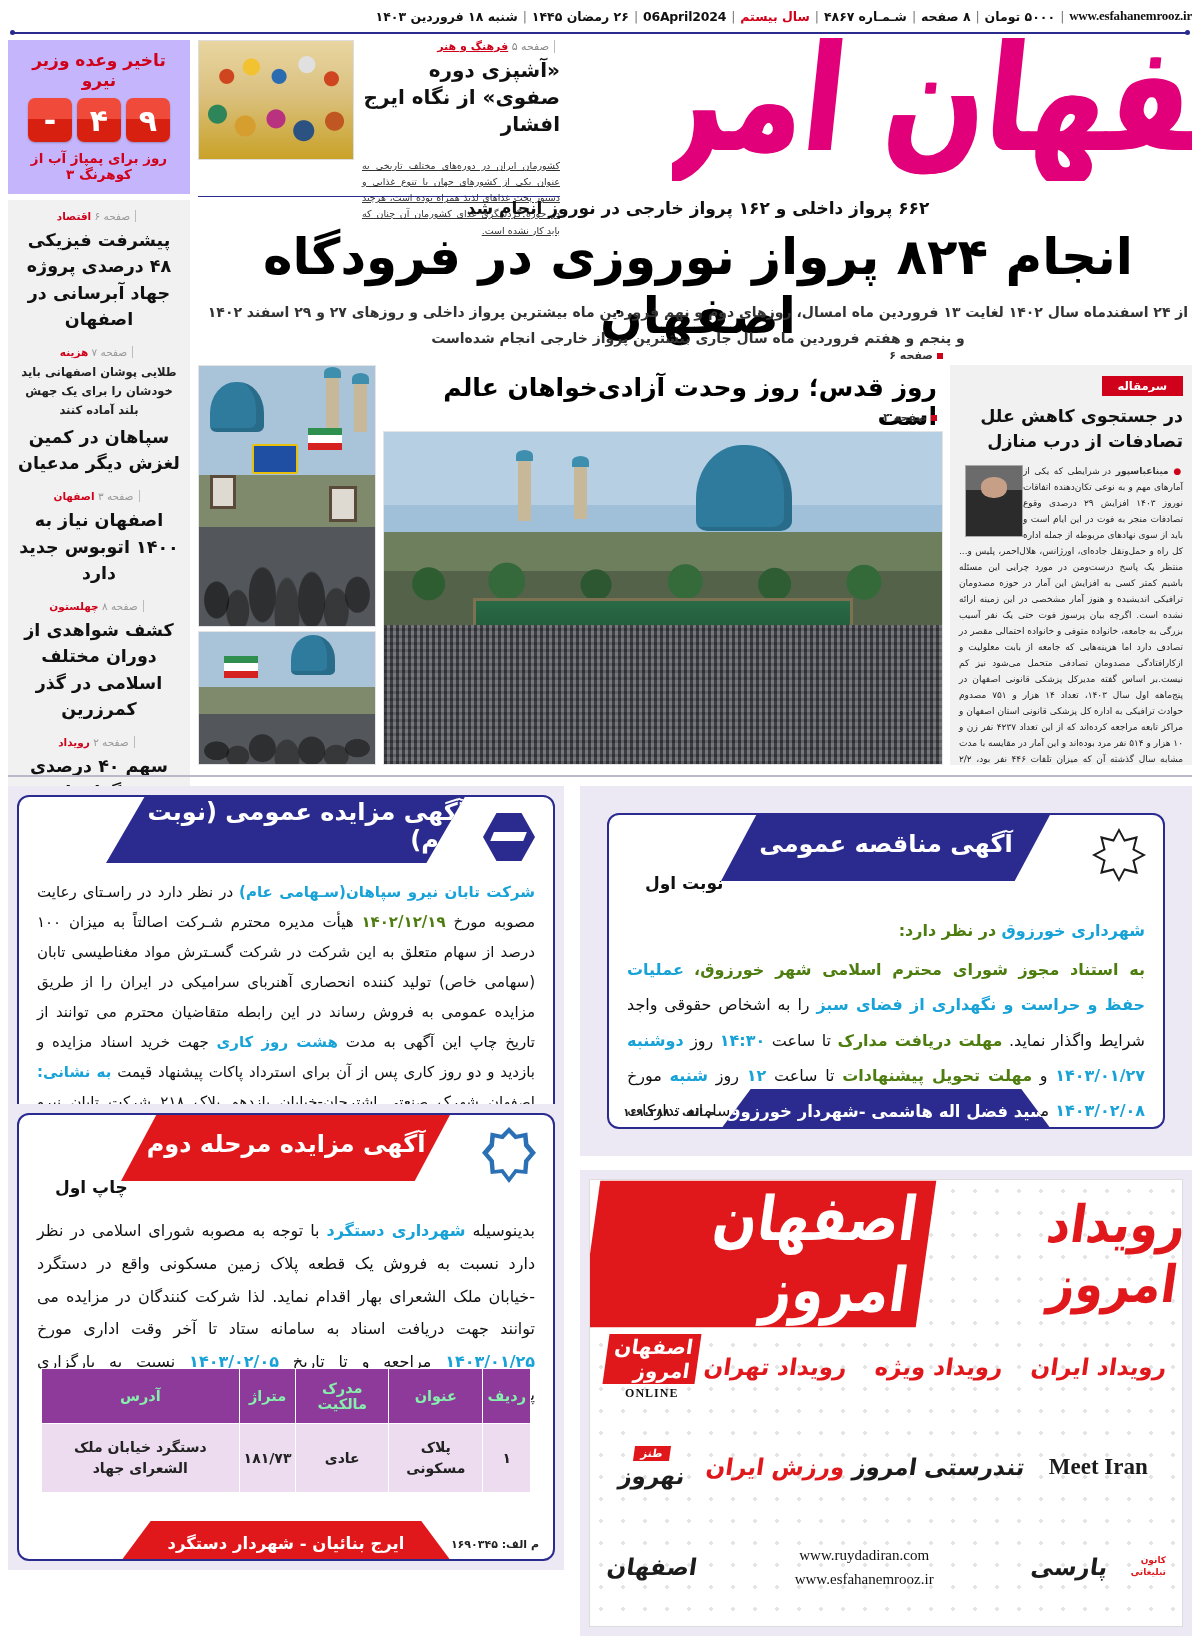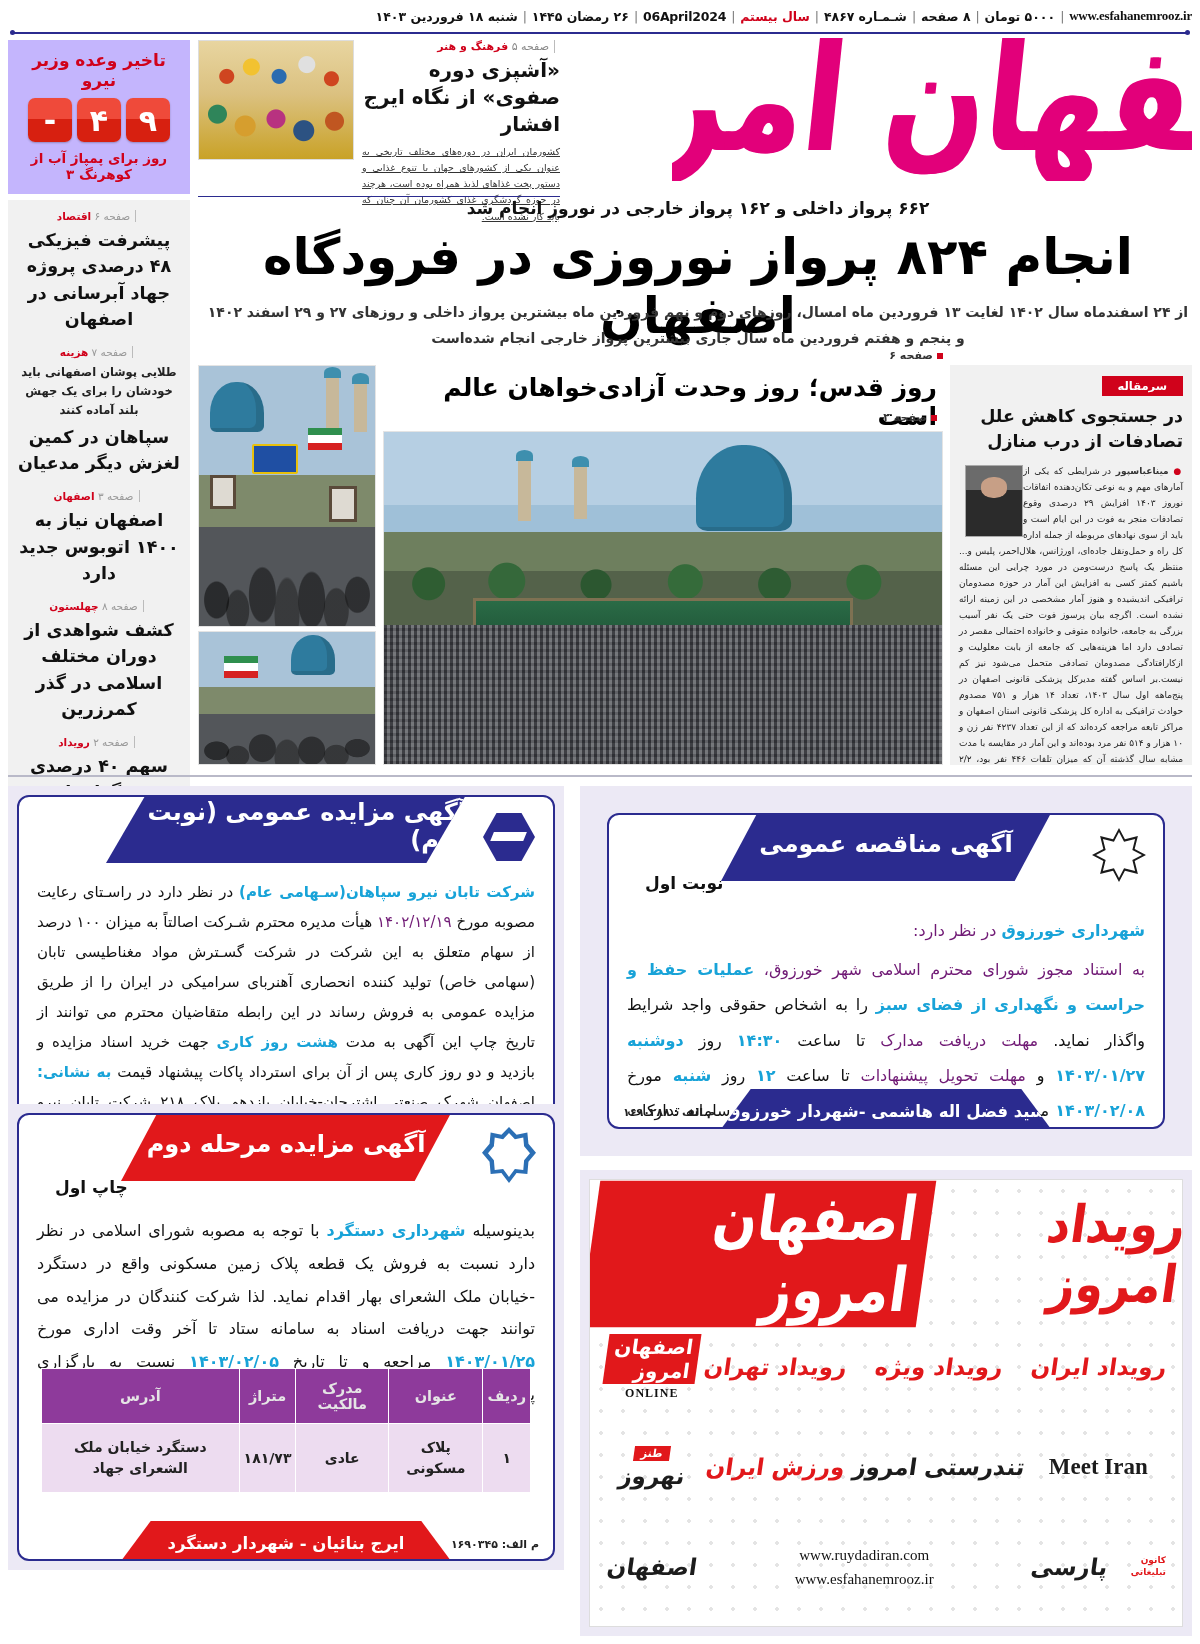--- a/index.html
+++ b/index.html
@@ -50,25 +50,25 @@
     text-shadow: 2px 0 0 #e2007a;
   }
 
   
   .feature-box{
     position:absolute; top:40px; left:198px; width:362px; height:155px;
     display:flex; gap:8px; direction:rtl;
   }
   .feature-text{ width:198px; }
   .kicker{ font-size:11px; direction:rtl; text-align:right; margin-bottom:4px;}
-  .kicker .cat{ color:#d0021b; font-weight:800; }
+  .kicker .cat{ color:#d0021b; font-weight:800;text-decoration:underline; }
   .kicker .pg{ color:#888; border-right:1px solid #bbb; padding-right:5px; margin-right:5px;}
   .feature-title{
     font-size:20px; font-weight:800; line-height:1.35; color:#111;
-    text-align:right; direction:rtl; margin-bottom:6px;
+    text-align:right; direction:rtl; margin-bottom:20px;
   }
   .feature-lead{
     font-size:9.5px; line-height:1.7; color:#333; text-align:justify; direction:rtl;text-decoration:underline;
   }
   .feature-img{
     width:156px; height:120px; border:1px solid #ddd; position:relative; overflow:hidden;
     background:#c9a227;
   }
   .persian-min{
     position:absolute; inset:0;
@@ -283,21 +283,21 @@
     position:absolute; top:58px; right:36px; font-size:17px; font-weight:700; color:#111;
   }
   .ad-turn.left{ right:auto; left:36px; }
   .ad-body{
     position:absolute; top:86px; right:18px; left:18px;
     font-size:15.5px; line-height:2.1; color:#111; text-align:justify;
     text-align-last:right;
   }
   .ad-body.compact{ font-size:15px; line-height:2.0; }
   .cy{ color:#18a3d8; font-weight:800; }
-  .bk{ color:#701a75; font-weight:400; }
+  .bk{ color:#4d7c0f; font-weight:700; }
   .lnk{ color:#18a3d8; font-weight:700; font-family:"Liberation Serif", serif; }
 
   .ad-footer{
     position:absolute; bottom:-2px; left:50%; transform:translateX(-50%);
     width:330px; height:40px; background:#2b2b8f; color:#fff;
     clip-path: polygon(9% 0, 91% 0, 100% 100%, 0 100%);
     display:flex; align-items:center; justify-content:center;
     font-size:16.5px; font-weight:800; padding-top:4px;
   }
   .ad-footer.red{ background:#e1181b; }
@@ -305,21 +305,21 @@
     position:absolute; bottom:8px; right:14px; font-size:11px; color:#222; font-weight:600;
   }
   .ad-code.left{ right:auto; left:14px; }
 
   
   .auc-table{
     position:absolute; bottom:66px; right:22px; left:22px;
     border-collapse:collapse; width:calc(100% - 44px); direction:rtl;
   }
   .auc-table th{
-    background:#8e3a9b; color:#e5e5e5; font-size:14.5px; font-weight:800;
+    background:#8e3a9b; color:#86efac; font-size:14.5px; font-weight:800;
     padding:11px 4px; border:1px solid #fff; text-align:center;
   }
   .auc-table td{
     background:#eddcf0; color:#222; font-size:14px; font-weight:700;
     padding:13px 4px; border:1px solid #fff; text-align:center; line-height:1.5;
   }
 
   
   .logos-inner{
     position:relative; width:100%; height:100%; background:#fff;

